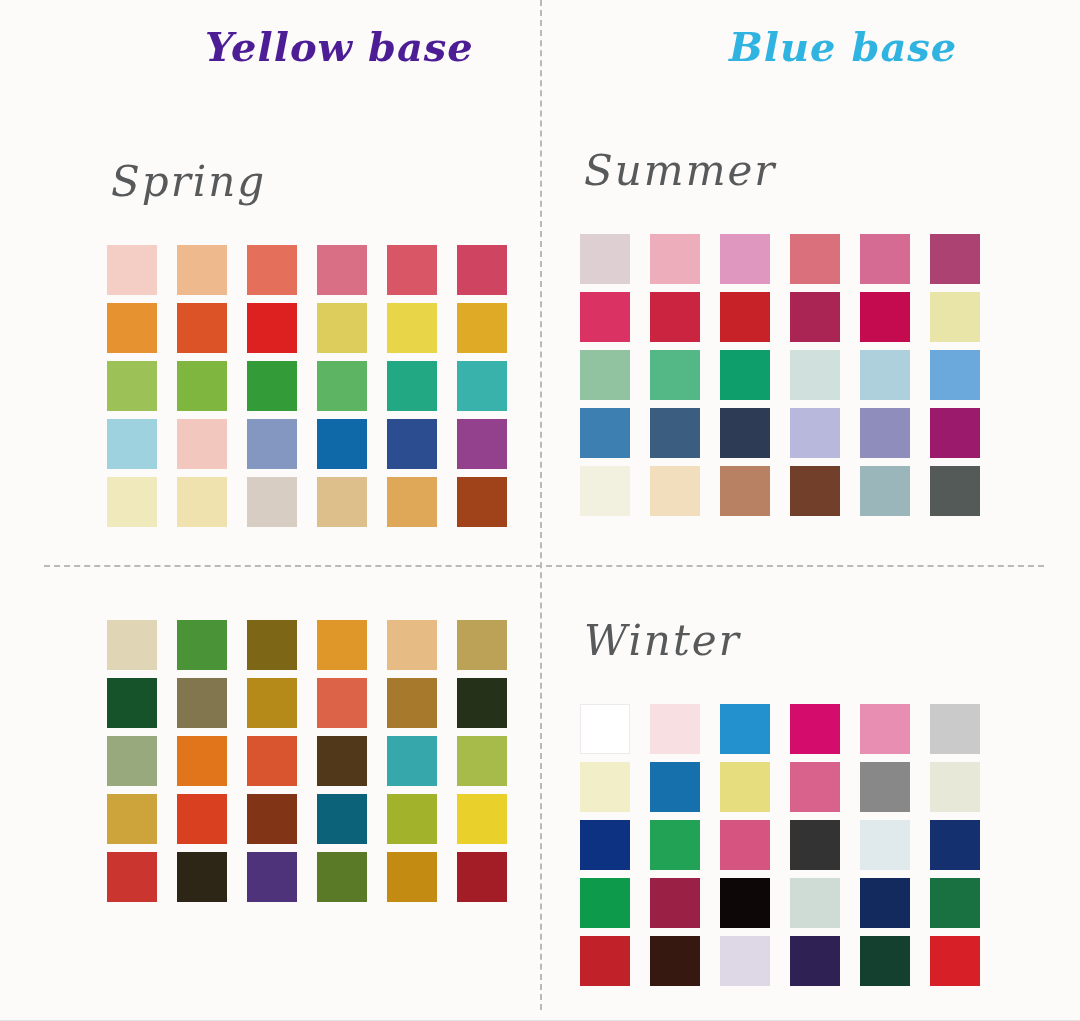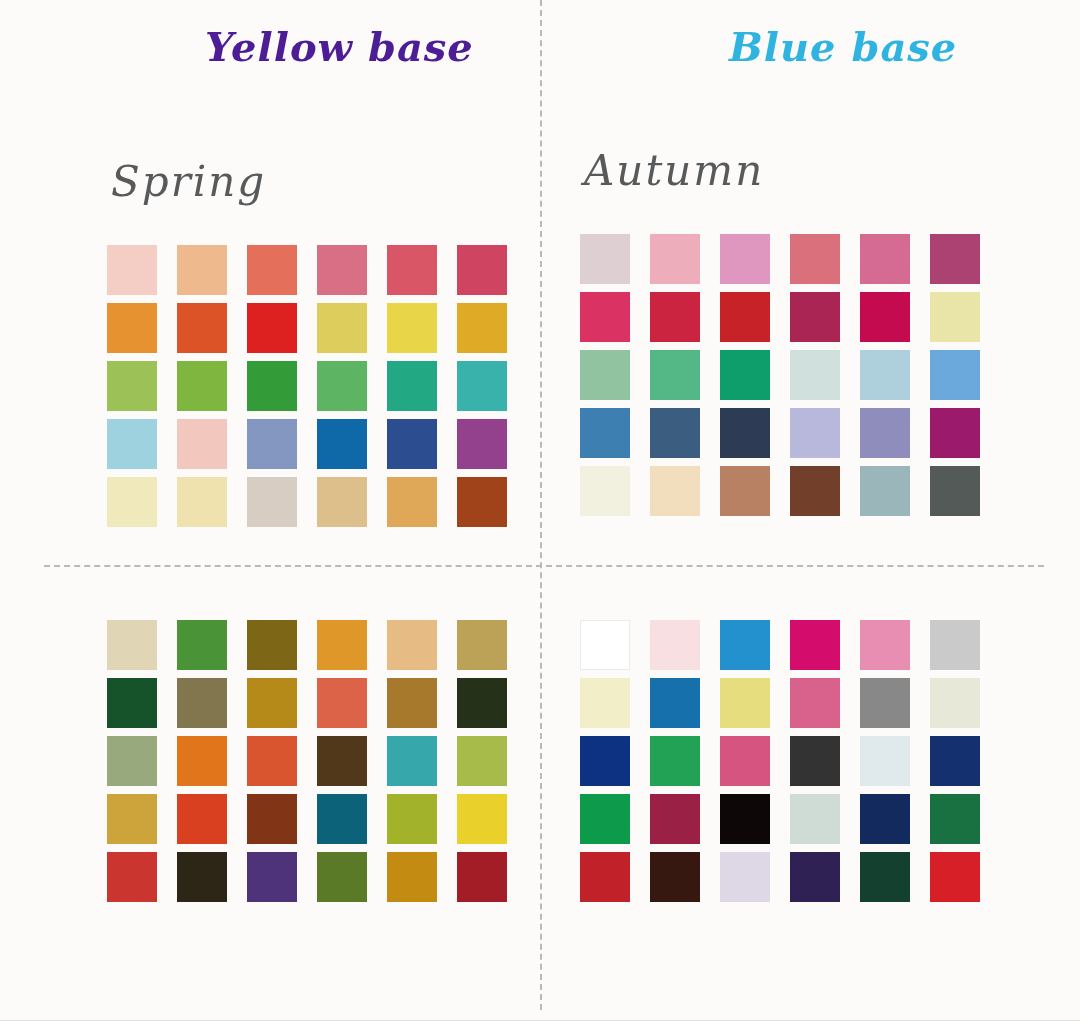--- a/index.html
+++ b/index.html
@@ -145,21 +145,21 @@
         <div class="swatch" title="#efe9bc" style="background: rgb(239, 233, 188);"></div>
         <div class="swatch" title="#f0e2ae" style="background: rgb(240, 226, 174);"></div>
         <div class="swatch" title="#d8cdc3" style="background: rgb(216, 205, 195);"></div>
         <div class="swatch" title="#dcbf8a" style="background: rgb(220, 191, 138);"></div>
         <div class="swatch" title="#dfa758" style="background: rgb(223, 167, 88);"></div>
         <div class="swatch" title="#a0431a" style="background: rgb(160, 67, 26);"></div>
       </div>
   </div>
 
   <div class="quadrant" id="quadrant-summer">
-    <div class="season-title" style="color: rgb(88, 89, 91);">Autumn</div>
+    <div class="season-title" style="color: rgb(88, 89, 91);">Summer</div>
     <div class="swatch-grid">
         <div class="swatch" title="#ded0d2" style="background: rgb(222, 208, 210);"></div>
         <div class="swatch" title="#eeadbb" style="background: rgb(238, 173, 187);"></div>
         <div class="swatch" title="#df96bf" style="background: rgb(223, 150, 191);"></div>
         <div class="swatch" title="#d9707b" style="background: rgb(217, 112, 123);"></div>
         <div class="swatch" title="#d56b93" style="background: rgb(213, 107, 147);"></div>
         <div class="swatch" title="#ab4271" style="background: rgb(171, 66, 113);"></div>
         <div class="swatch" title="#db3264" style="background: rgb(219, 50, 100);"></div>
         <div class="swatch" title="#ca2440" style="background: rgb(202, 36, 64);"></div>
         <div class="swatch" title="#c62227" style="background: rgb(198, 34, 39);"></div>
@@ -216,20 +216,21 @@
         <div class="swatch" title="#cb3530" style="background: rgb(203, 53, 48);"></div>
         <div class="swatch" title="#2d2617" style="background: rgb(45, 38, 23);"></div>
         <div class="swatch" title="#4e337a" style="background: rgb(78, 51, 122);"></div>
         <div class="swatch" title="#5b7a28" style="background: rgb(91, 122, 40);"></div>
         <div class="swatch" title="#c38b12" style="background: rgb(195, 139, 18);"></div>
         <div class="swatch" title="#a21d26" style="background: rgb(162, 29, 38);"></div>
       </div>
   </div>
 
   <div class="quadrant" id="quadrant-winter">
+    <div class="season-title" style="color: rgb(88, 89, 91);">Winter</div>
     <div class="swatch-grid">
         <div class="swatch is-white" title="#ffffff" style="background: rgb(255, 255, 255);"></div>
         <div class="swatch" title="#f8dfe1" style="background: rgb(248, 223, 225);"></div>
         <div class="swatch" title="#2391cd" style="background: rgb(35, 145, 205);"></div>
         <div class="swatch" title="#d40c6c" style="background: rgb(212, 12, 108);"></div>
         <div class="swatch" title="#e98eb3" style="background: rgb(233, 142, 179);"></div>
         <div class="swatch" title="#cacaca" style="background: rgb(202, 202, 202);"></div>
         <div class="swatch" title="#f2eec7" style="background: rgb(242, 238, 199);"></div>
         <div class="swatch" title="#1670ab" style="background: rgb(22, 112, 171);"></div>
         <div class="swatch" title="#e6dd7e" style="background: rgb(230, 221, 126);"></div>

